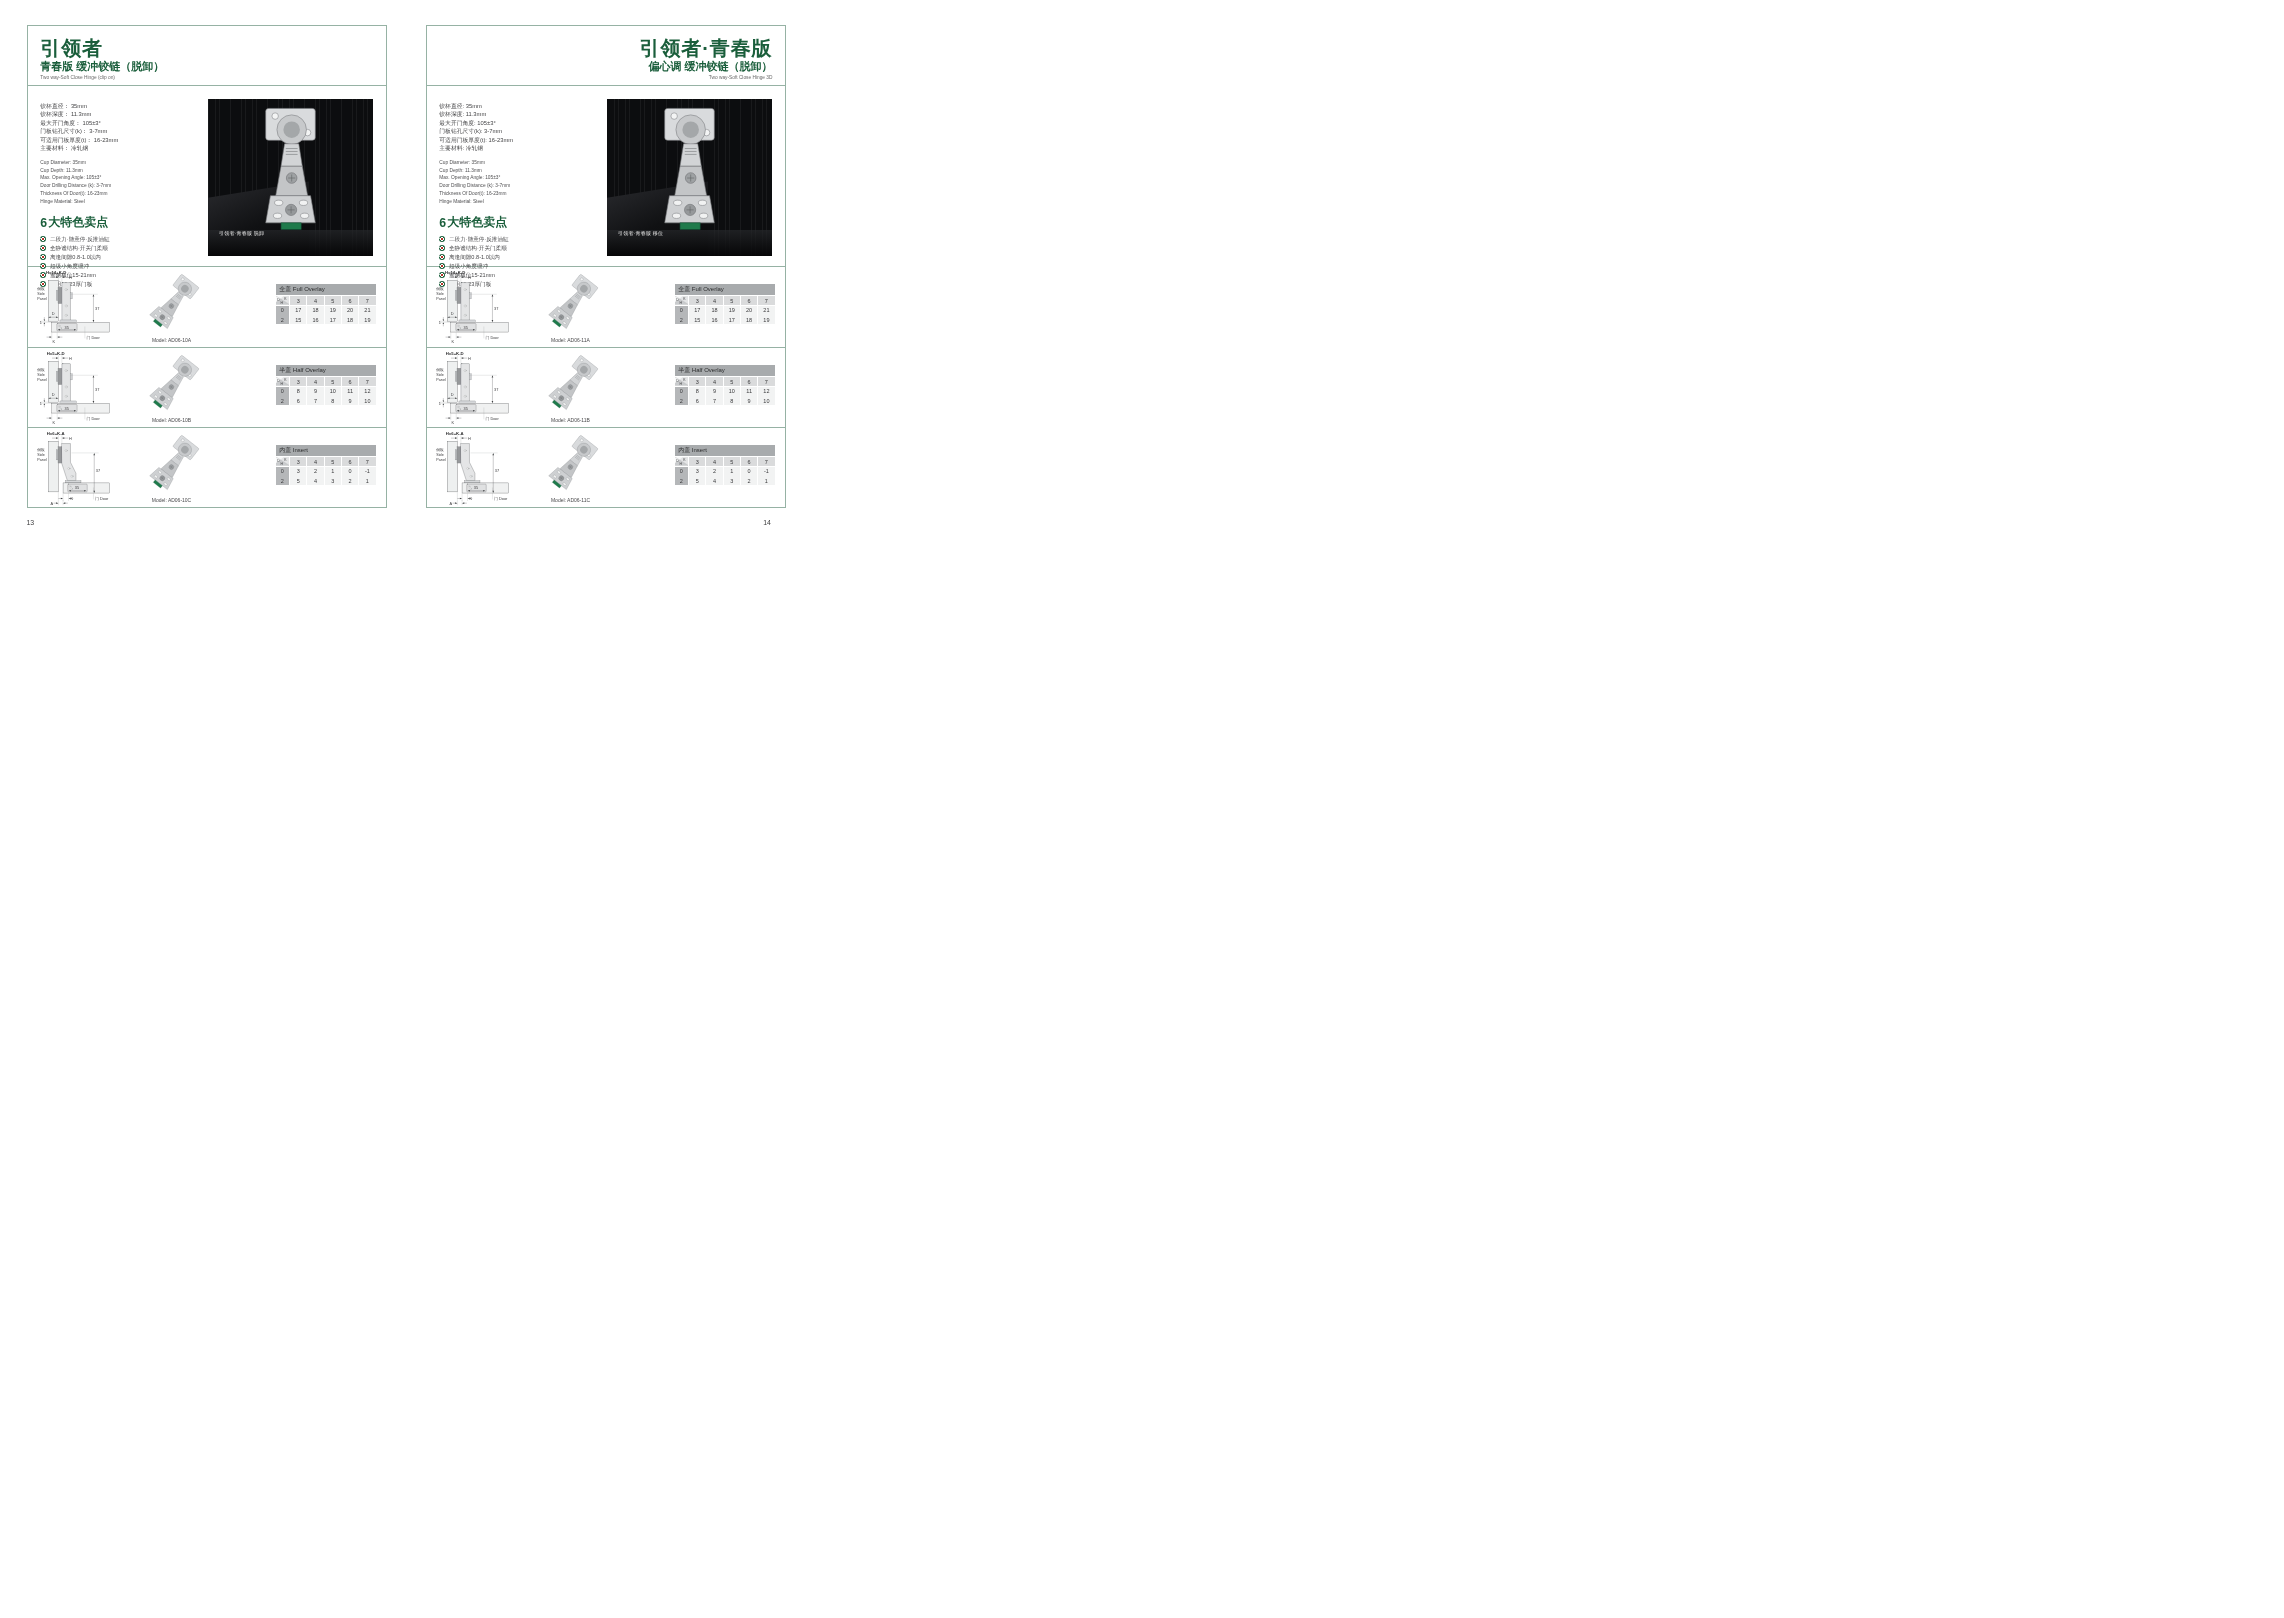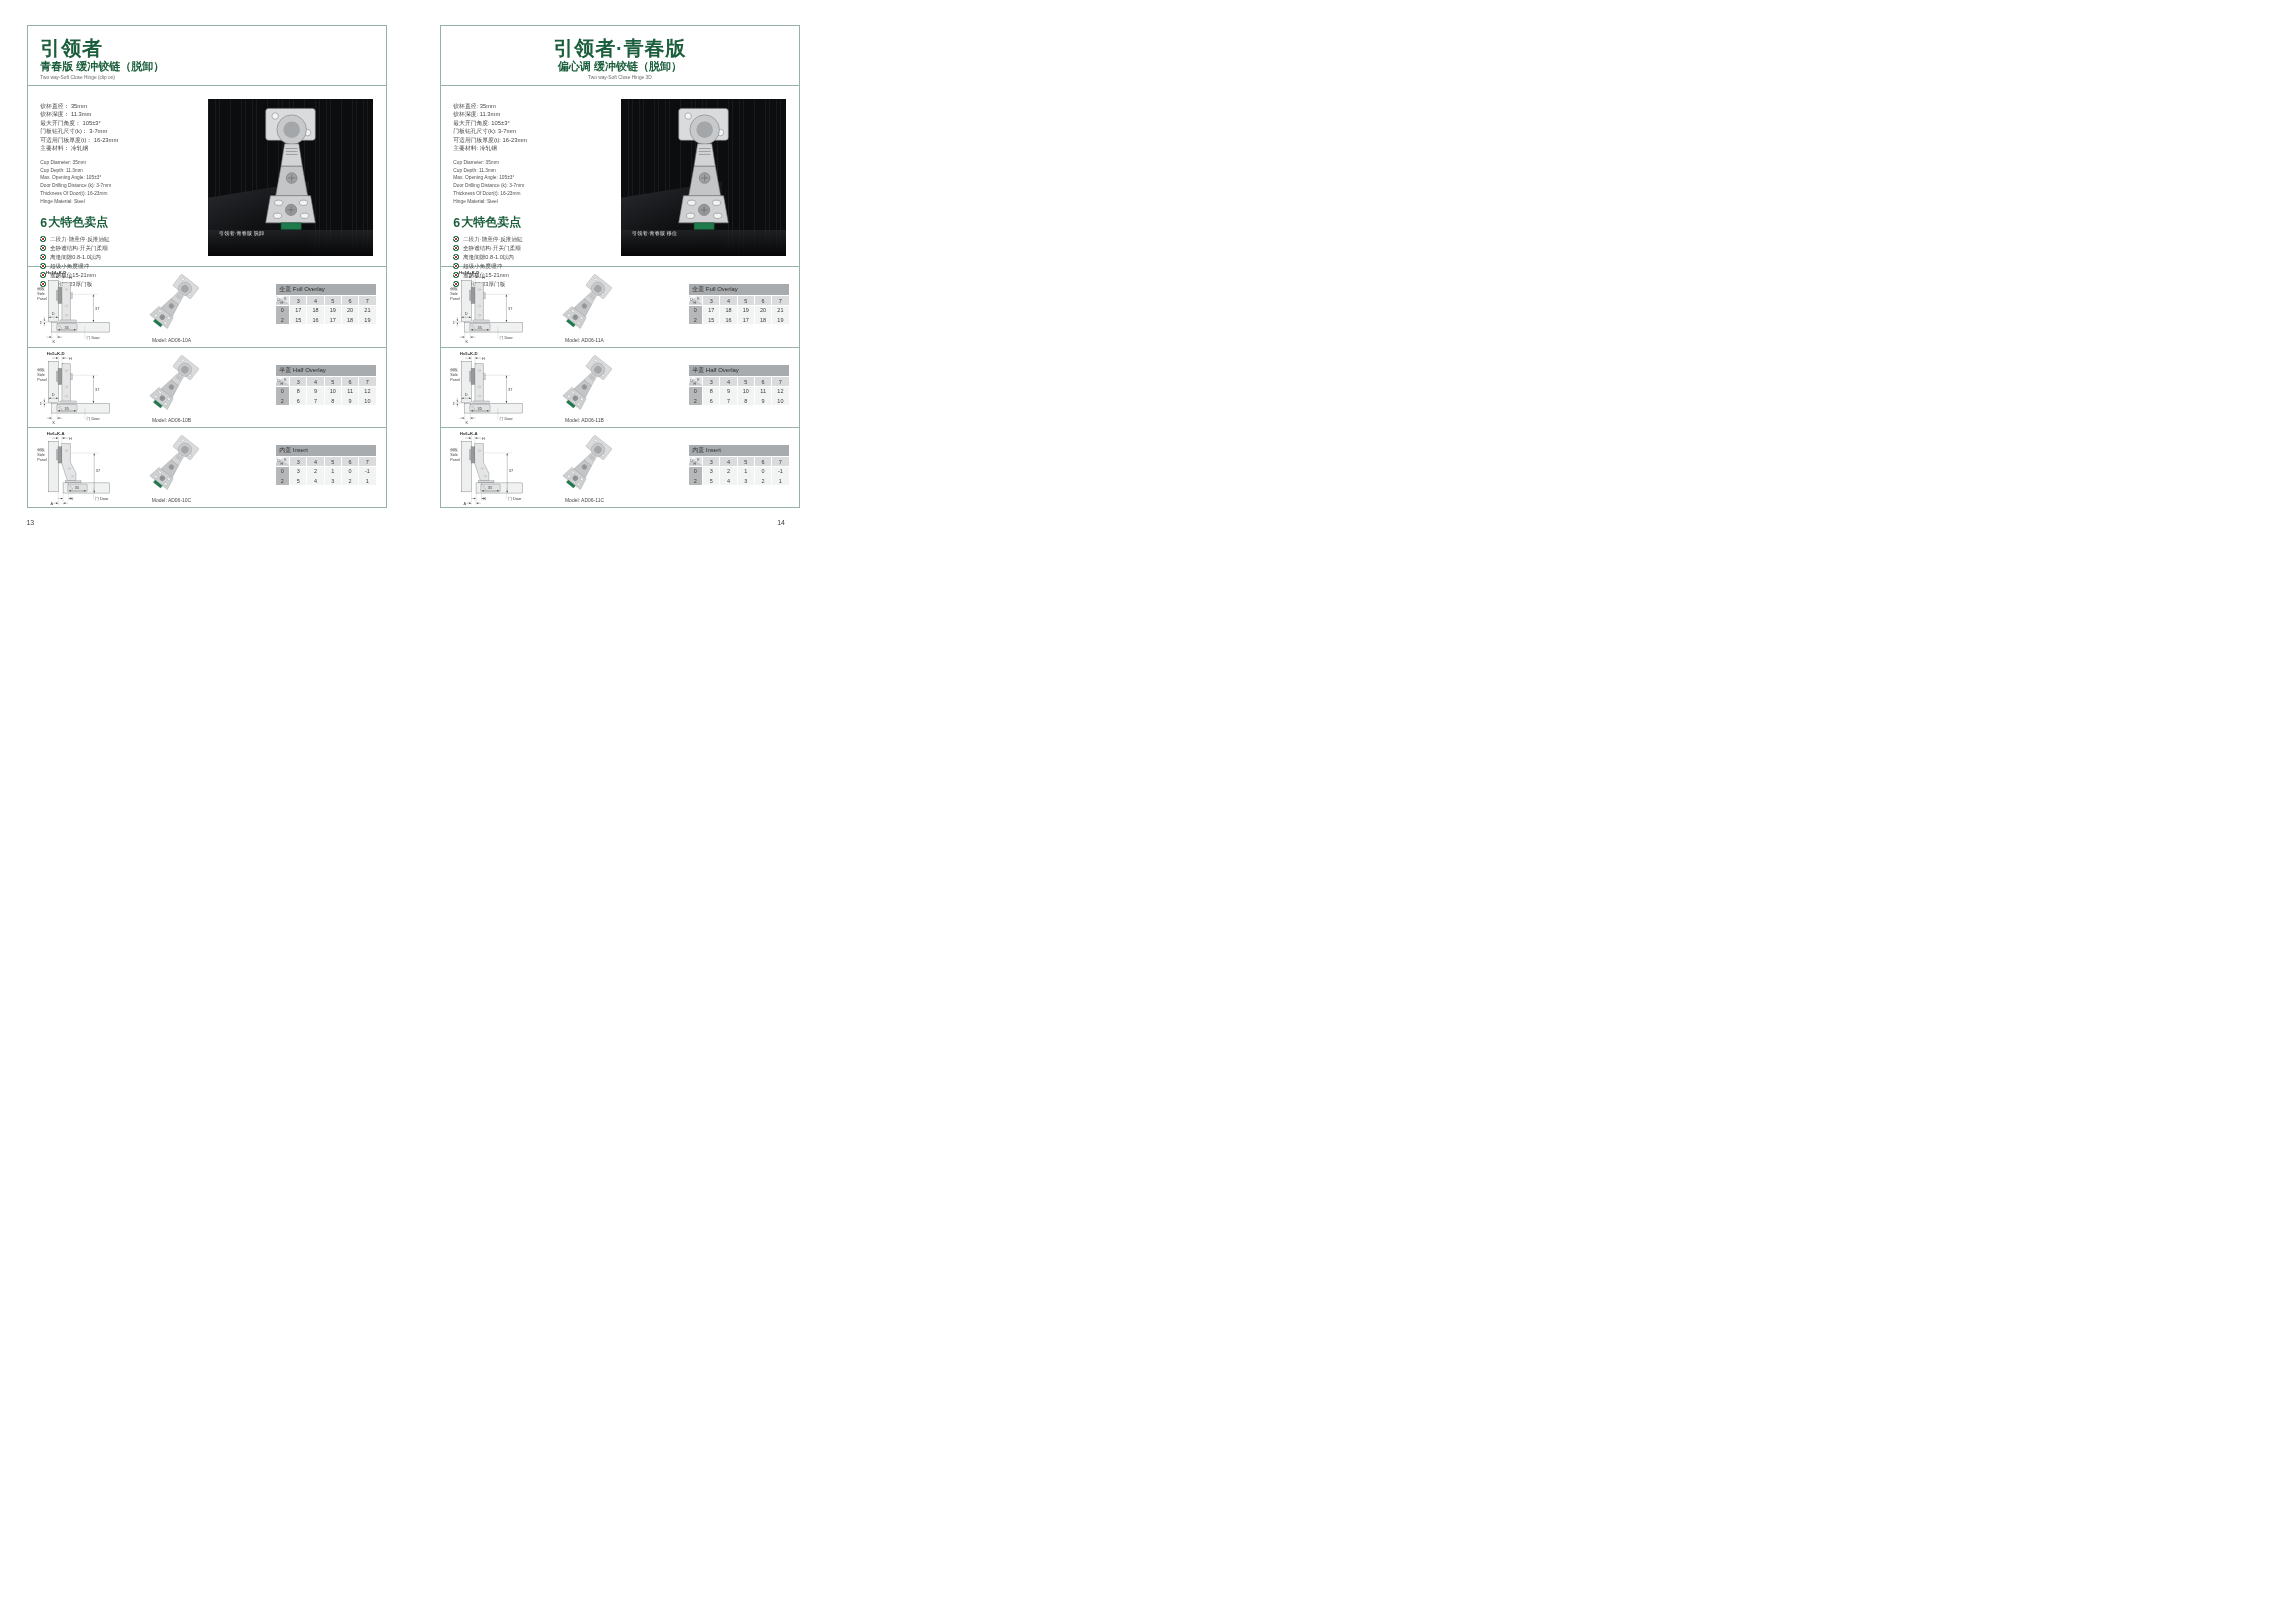--- a/index.html
+++ b/index.html
@@ -1,23 +1,23 @@
 <!DOCTYPE html>
 <html style="font-size:7.3px"><head>
 <meta charset="utf-8">
 <style>
   :root{ --bd:#96b2a4; --green:#1a5e3b; --ink:#3c3c3e; }
   *{box-sizing:border-box}
   body{margin:0;background:#fff;font-family:"Liberation Sans","DejaVu Sans",sans-serif;color:var(--ink)}
-  .canvas{position:relative;width:827px;height:539px;background:#fff;display:flex;gap:53px;padding:25px 26.5px 0;}
+  .canvas{position:relative;width:827px;height:539px;background:#fff;display:flex;gap:39px;padding:25px 26.5px 0;}
   .page{width:360px;flex:0 0 auto}
   .page-box{width:360px;border:0.5px solid var(--bd);background:#fff}
   
   .page-head{height:60px;border-bottom:0.5px solid var(--bd);padding:12px 11px 0 12.8px}
-  .page-head.align-right{text-align:center;padding-right:12px}
+  .page-head.align-right{text-align:right;padding-right:12px}
   .title{font-size:20px;line-height:21px;font-weight:700;color:var(--green);letter-spacing:0.9px}
   .subtitle{font-size:11px;line-height:11px;font-weight:700;color:var(--green);margin-top:1.8px}
   .subtitle-en{font-size:4.8px;color:#6a6a6a;margin-top:3.2px}
   
   .spec-sec{height:181px;border-bottom:0.5px solid var(--bd);display:flex}
   .specs{flex:1;padding:15.5px 0 0 12.8px}
   .spec-cn{font-size:5.8px;line-height:8.5px;color:#454547;margin:0}
   .spec-en{font-size:4.8px;line-height:7.8px;color:#515153;margin:0}
   .spec-en-block{margin-top:6.4px}
   .feat-head{margin-top:8.2px;color:var(--green)}

